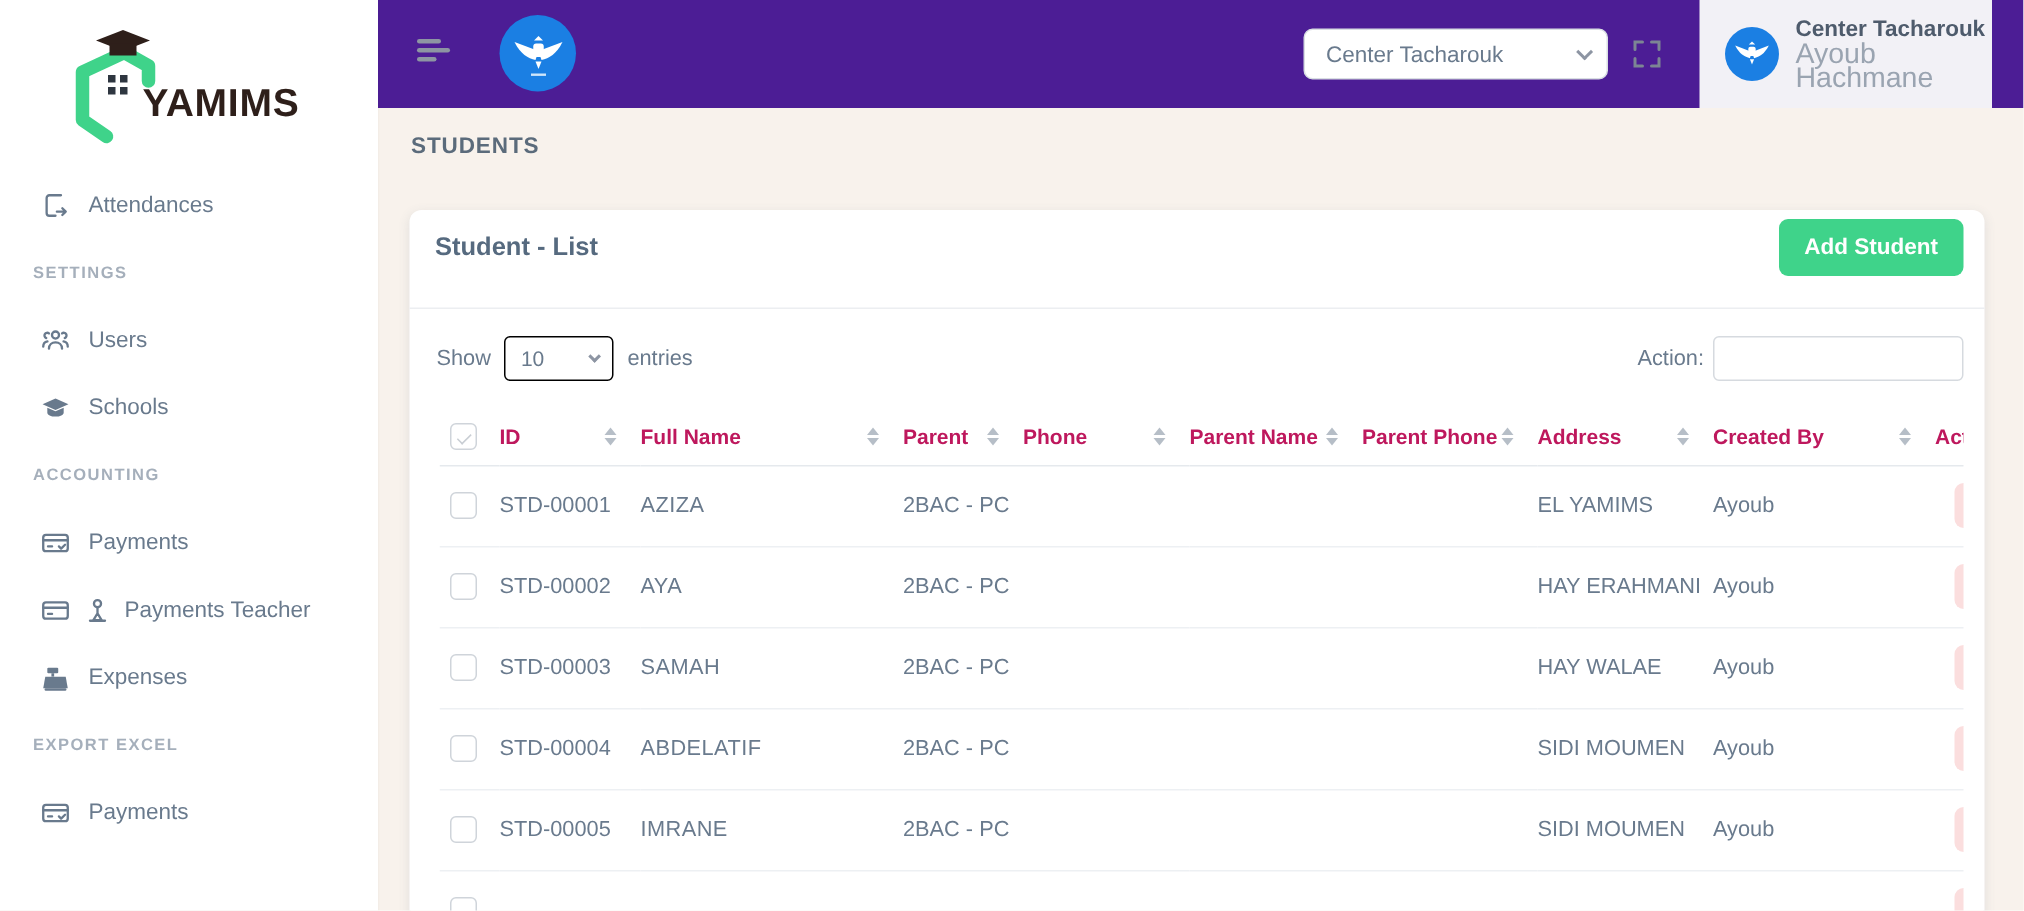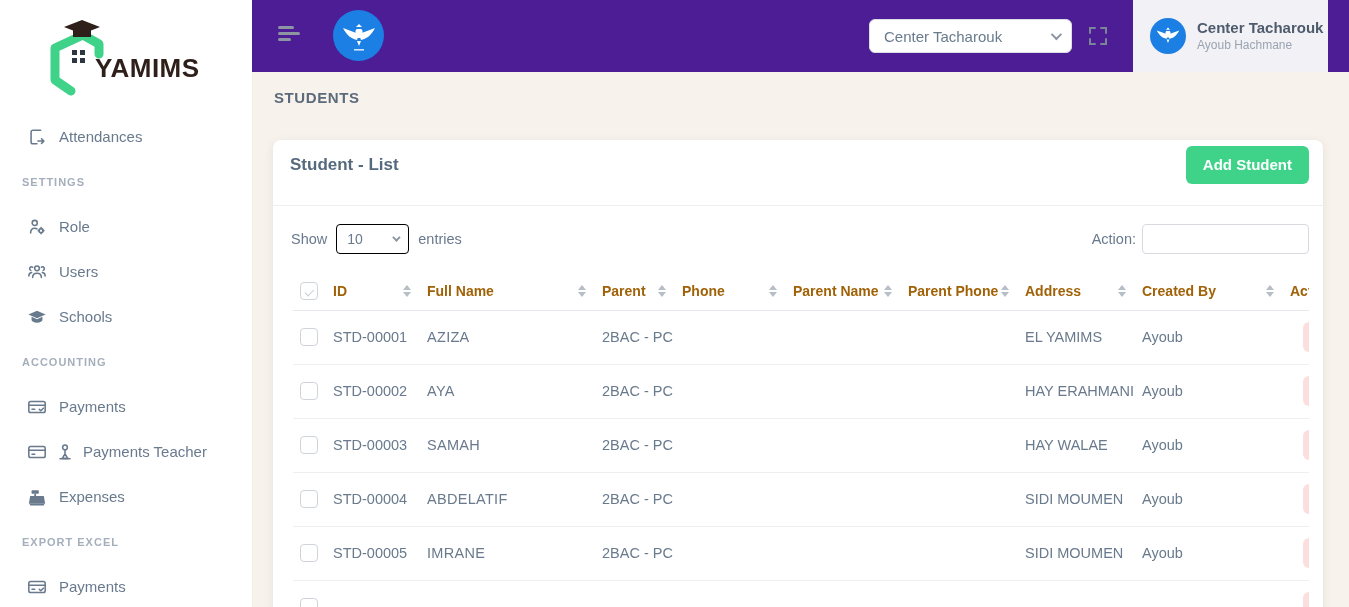--- a/index.html
+++ b/index.html
@@ -58,21 +58,21 @@
   .profile {
     position:absolute; left:881px; top:0; width:195px; height:72px; background:#f2f1f6;
     display:flex; align-items:center; padding-left:17px; cursor:pointer;
   }
   .profile .avatar {
     width:36px; height:36px; border-radius:50%; background:#1b7fe3; flex:0 0 auto;
     display:flex; align-items:center; justify-content:center; overflow:hidden;
   }
   .profile-texts { margin-left:11px; }
   .profile-name { font-size:15px; font-weight:700; color:#4e5b6c; line-height:18px; }
-  .profile-sub { font-size:12px; color:#9aa4b1; line-height:16px; }
+  .profile-sub { font-size:19px; color:#9aa4b1; line-height:16px; }
 
   
   .content { position:absolute; left:252px; top:72px; right:0; bottom:0; background:#f8f2ec; }
   .page-title {
     position:absolute; left:22px; top:17px; font-size:15px; font-weight:700;
     letter-spacing:.6px; color:#5b6b7b;
   }
   .card {
     position:absolute; left:21px; top:68px; width:1050px; height:520px;
     background:#fff; border-radius:8px; box-shadow:0 2px 8px rgba(67,89,113,.12);
@@ -100,21 +100,21 @@
     padding:0 8px; font-size:14px; color:#697a8d; outline:none; font-family:inherit;
   }
 
   
   .table-wrap { margin-left:20px; width:1016px; overflow:hidden; }
   table { border-collapse:collapse; table-layout:fixed; width:1117px; }
   col.c-check{width:40px} col.c-id{width:94px} col.c-name{width:175px} col.c-level{width:80px}
   col.c-phone{width:111px} col.c-pname{width:115px} col.c-pphone{width:117px}
   col.c-addr{width:117px} col.c-created{width:148px} col.c-action{width:120px}
   thead th {
-    height:38px; text-align:left; font-size:14px; font-weight:700; color:#a16207;
+    height:38px; text-align:left; font-size:14px; font-weight:700; color:#be185d;
     border-bottom:1px solid #e5e9ed; padding:0; vertical-align:middle;
   }
   thead th .th-inner { display:flex; align-items:center; padding-right:16px; }
   .sort { margin-left:auto; display:flex; flex-direction:column; gap:2px; cursor:pointer; }
   .sort i { display:block; width:0; height:0; border-left:4px solid transparent; border-right:4px solid transparent; }
   .sort .up { border-bottom:5px solid #b6bec7; }
   .sort .dn { border-top:5px solid #b6bec7; }
   tbody td { height:54px; border-bottom:1px solid #edf0f3; font-size:14.5px; color:#697a8d; padding:0; vertical-align:middle; }
   tbody tr:last-child td { border-bottom:none; }
   .checkbox {
@@ -153,29 +153,20 @@
     <div class="nav-item">
       <svg class="ic" viewBox="0 0 22 22" fill="none" stroke="currentColor" stroke-width="1.7" stroke-linecap="round" stroke-linejoin="round">
         <path d="M15 3.5 H6.5 a2 2 0 0 0 -2 2 v11 a2 2 0 0 0 2 2 h4.5"></path>
         <path d="M12 15.5 h6.5 M16 13 l2.5 2.5 L16 18"></path>
       </svg>
       <span>Attendances</span>
     </div>
 
     <div class="nav-section">Settings</div>
 
-    <div class="nav-item">
-      <svg class="ic" viewBox="0 0 22 22" fill="none" stroke="currentColor" stroke-width="1.7" stroke-linecap="round" stroke-linejoin="round">
-        <circle cx="8.5" cy="6.5" r="2.8"></circle>
-        <path d="M4 17.5 c0-3.4 2-5.2 4.5-5.2 1 0 1.8 .2 2.5 .7"></path>
-        <circle cx="15.5" cy="15" r="2.2"></circle>
-        <path d="M15.5 11.6 v1.2 M15.5 17.2 v1.2 M12.4 15 h1.2 M17.4 15 h1.2"></path>
-      </svg>
-      <span>Role</span>
-    </div>
 
     <div class="nav-item">
       <svg class="ic" viewBox="0 0 22 22" fill="none" stroke="currentColor" stroke-width="1.7" stroke-linecap="round" stroke-linejoin="round">
         <circle cx="11" cy="7" r="2.6"></circle>
         <path d="M6.2 17 c0-3 2.1-4.6 4.8-4.6 s4.8 1.6 4.8 4.6"></path>
         <path d="M4.2 9.2 a2 2 0 1 1 2-3.4 M2 15.5 c0-2.3 1.3-3.6 3.1-3.9"></path>
         <path d="M17.8 9.2 a2 2 0 1 0 -2-3.4 M20 15.5 c0-2.3-1.3-3.6-3.1-3.9"></path>
       </svg>
       <span>Users</span>
     </div>

